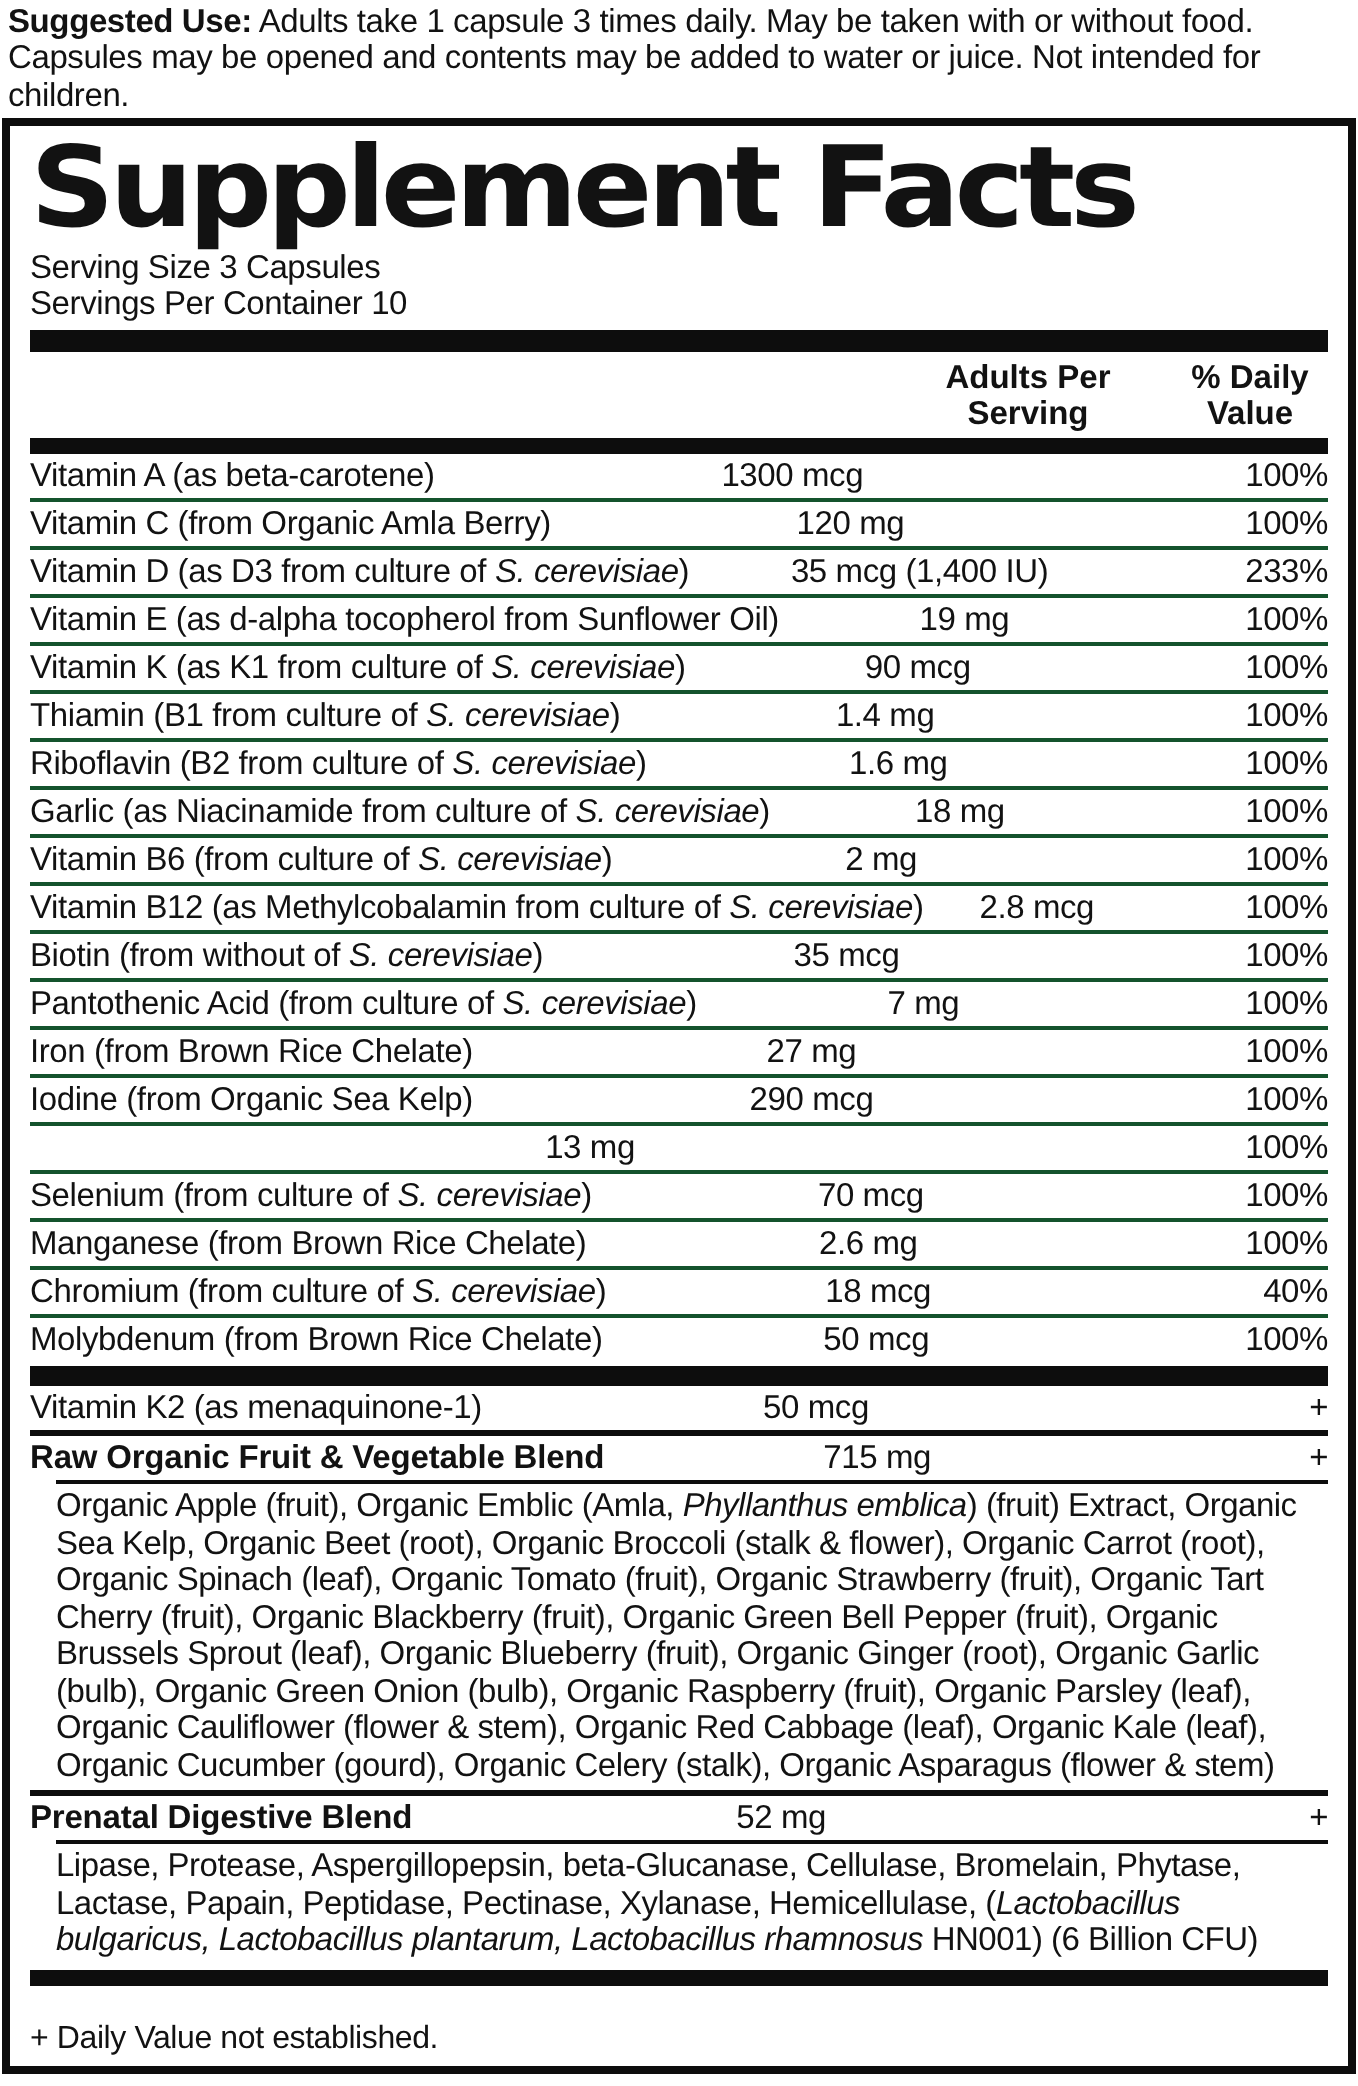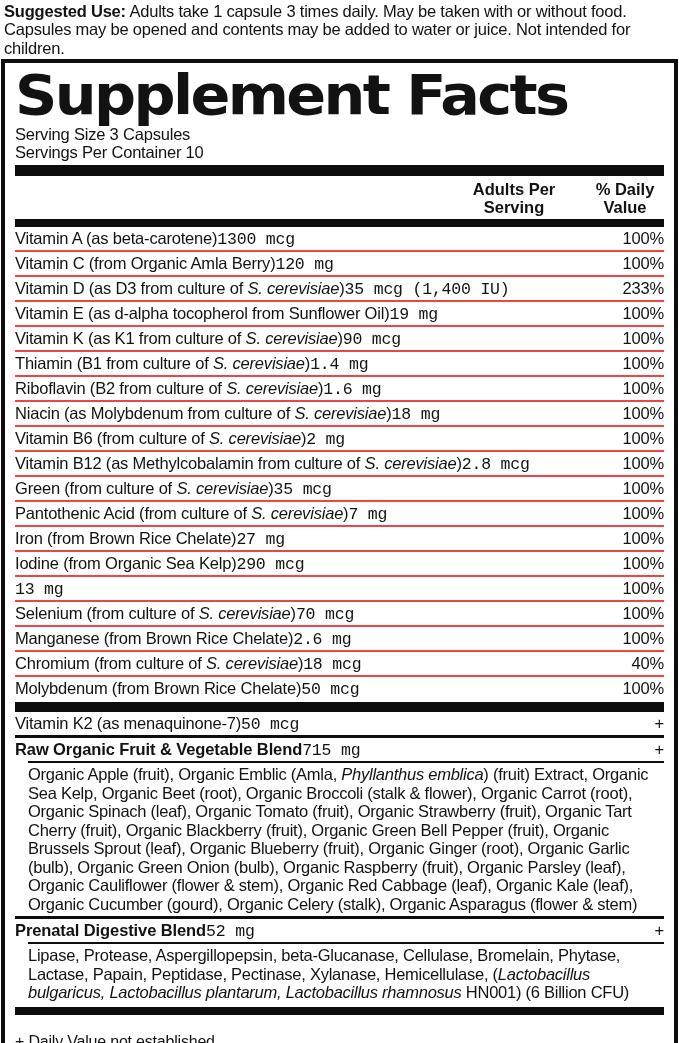--- a/index.html
+++ b/index.html
@@ -54,23 +54,23 @@
   .hdr-dv { width:78px; text-align:center; }
 
   .row {
     display:flex;
     align-items:baseline;
     font-size:16.5px;
     line-height:19px;
     padding:1.5px 0;
     letter-spacing:-0.2px;
   }
-  #main-rows .row + .row { border-top:2px solid #ef4444; }
+  #main-rows .row + .row { border-top:2px solid #14532d; }
   .row .name   { white-space:nowrap; }
-  .row .amount { flex:1; text-align:left; white-space:nowrap;font-family:Liberation Mono, monospace; }
+  .row .amount { flex:1; text-align:center; white-space:nowrap; }
   .row .dv     { width:89px; text-align:right; white-space:nowrap; }
   .row.bold .name { font-weight:700; letter-spacing:-0.1px; }
   .row.heavy-top { border-top:3.5px solid #0d0d0d; }
 
   .desc {
     margin-left:13px;
     border-top:2px solid #0d0d0d;
     font-size:16.5px;
     line-height:18.5px;
     letter-spacing:-0.25px;
@@ -144,36 +144,36 @@
         <div class="name"><span>Thiamin (B1 from culture of </span><i>S. cerevisiae</i><span>)</span></div>
         <div class="amount">1.4 mg</div>
         <div class="dv">100%</div>
       </div>
       <div class="row">
         <div class="name"><span>Riboflavin (B2 from culture of </span><i>S. cerevisiae</i><span>)</span></div>
         <div class="amount">1.6 mg</div>
         <div class="dv">100%</div>
       </div>
       <div class="row">
-        <div class="name"><span>Niacin (as Molybdenum from culture of </span><i>S. cerevisiae</i><span>)</span></div>
+        <div class="name"><span>Garlic (as Niacinamide from culture of </span><i>S. cerevisiae</i><span>)</span></div>
         <div class="amount">18 mg</div>
         <div class="dv">100%</div>
       </div>
       <div class="row">
         <div class="name"><span>Vitamin B6 (from culture of </span><i>S. cerevisiae</i><span>)</span></div>
         <div class="amount">2 mg</div>
         <div class="dv">100%</div>
       </div>
       <div class="row">
         <div class="name"><span>Vitamin B12 (as Methylcobalamin from culture of </span><i>S. cerevisiae</i><span>)</span></div>
         <div class="amount">2.8 mcg</div>
         <div class="dv">100%</div>
       </div>
       <div class="row">
-        <div class="name"><span>Green (from culture of </span><i>S. cerevisiae</i><span>)</span></div>
+        <div class="name"><span>Biotin (from without of </span><i>S. cerevisiae</i><span>)</span></div>
         <div class="amount">35 mcg</div>
         <div class="dv">100%</div>
       </div>
       <div class="row">
         <div class="name"><span>Pantothenic Acid (from culture of </span><i>S. cerevisiae</i><span>)</span></div>
         <div class="amount">7 mg</div>
         <div class="dv">100%</div>
       </div>
       <div class="row">
         <div class="name"><span>Iron (from Brown Rice Chelate)</span></div>
@@ -208,21 +208,21 @@
         <div class="name"><span>Molybdenum (from Brown Rice Chelate)</span></div>
         <div class="amount">50 mcg</div>
         <div class="dv">100%</div>
       </div>
     </div>
 
   <div class="bar bar-thick"></div>
 
   <div id="extra-rows">
       <div class="row">
-        <div class="name"><span>Vitamin K2 (as menaquinone-7)</span></div>
+        <div class="name"><span>Vitamin K2 (as menaquinone-1)</span></div>
         <div class="amount">50 mcg</div>
         <div class="dv">+</div>
       </div>
       <div class="row heavy-top bold">
         <div class="name"><span>Raw Organic Fruit &amp; Vegetable Blend</span></div>
         <div class="amount">715 mg</div>
         <div class="dv">+</div>
       </div>
       <div class="desc"><span>Organic Apple (fruit), Organic Emblic (Amla, </span><i>Phyllanthus emblica</i><span>) (fruit) Extract, Organic Sea Kelp, Organic Beet (root), Organic Broccoli (stalk &amp; flower), Organic Carrot (root), Organic Spinach (leaf), Organic Tomato (fruit), Organic Strawberry (fruit), Organic Tart Cherry (fruit), Organic Blackberry (fruit), Organic Green Bell Pepper (fruit), Organic Brussels Sprout (leaf), Organic Blueberry (fruit), Organic Ginger (root), Organic Garlic (bulb), Organic Green Onion (bulb), Organic Raspberry (fruit), Organic Parsley (leaf), Organic Cauliflower (flower &amp; stem), Organic Red Cabbage (leaf), Organic Kale (leaf), Organic Cucumber (gourd), Organic Celery (stalk), Organic Asparagus (flower &amp; stem)</span></div>
       <div class="row heavy-top bold">

